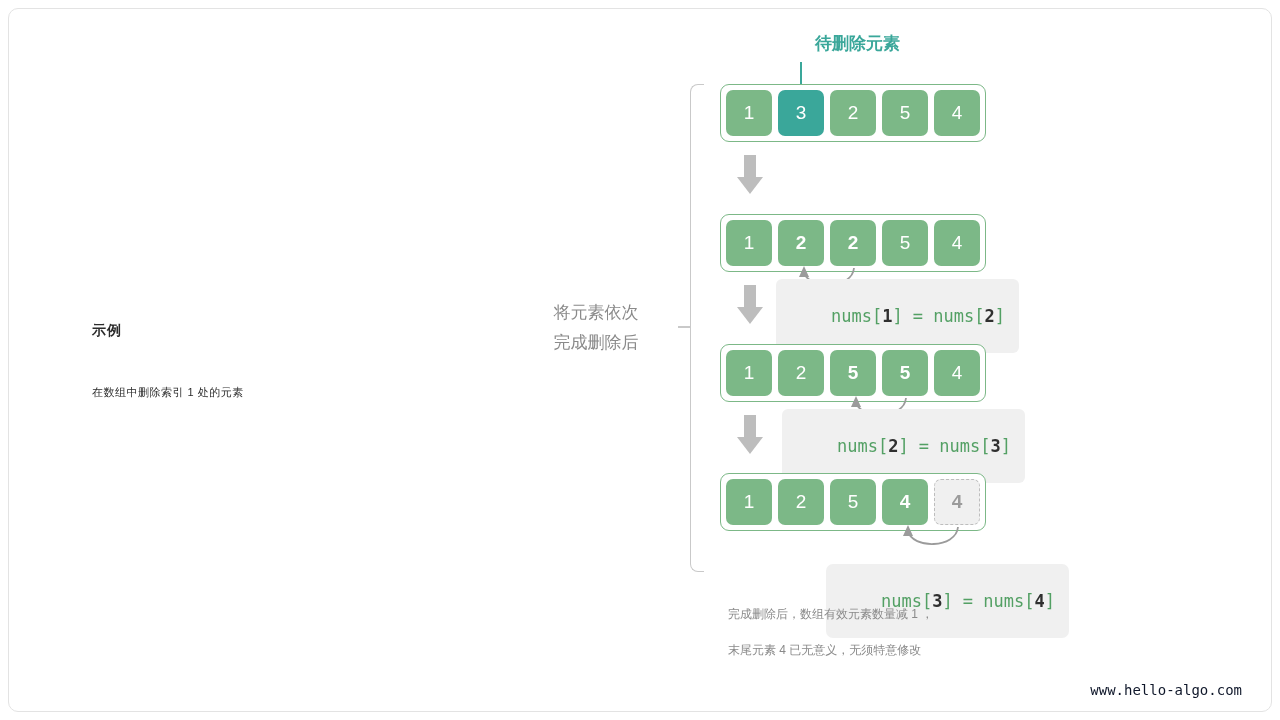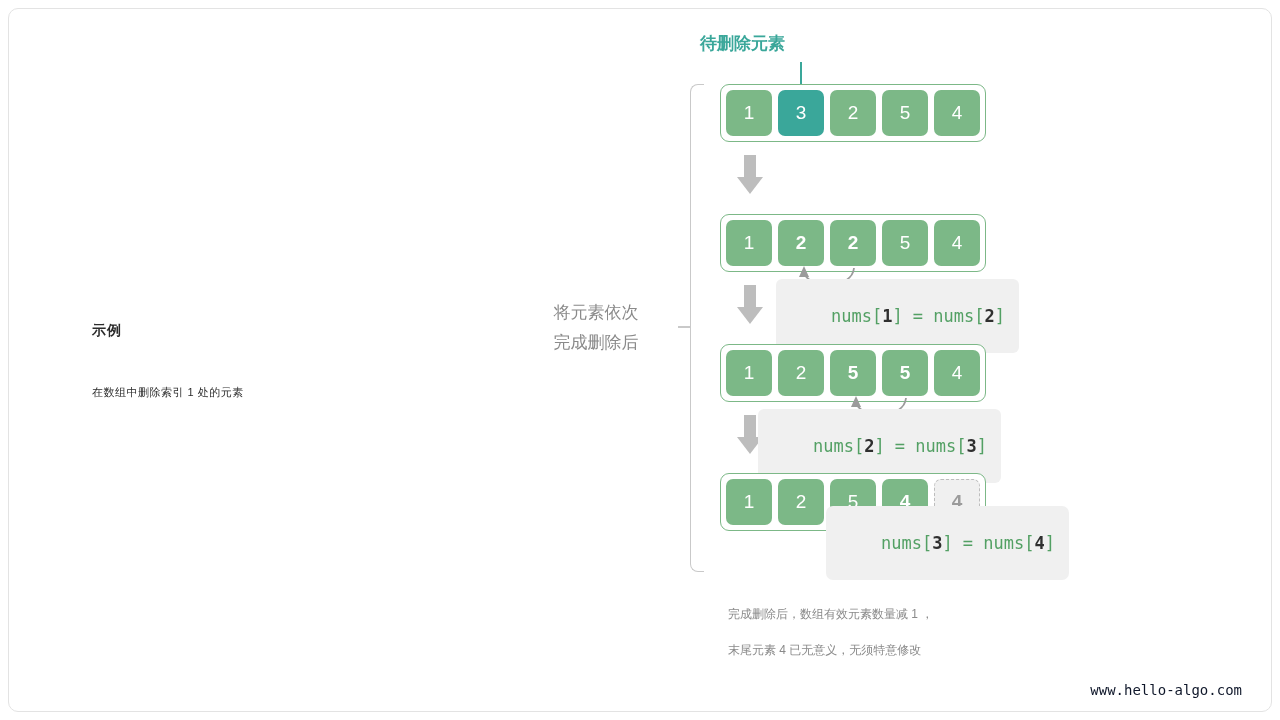--- a/index.html
+++ b/index.html
@@ -80,21 +80,21 @@
     color: #8a8a8a;
     line-height: 30px;
   }
 
   
   .top-label {
     position: absolute;
     left: 700px;
     top: 32px;
     width: 200px;
-    text-align: left;
+    text-align: right;
     font-size: 17px;
     font-weight: bold;
     color: #3aa79a;
   }
   .top-label-line {
     position: absolute;
     left: 800px;
     top: 62px;
     width: 1.6px;
     height: 22px;
@@ -271,38 +271,38 @@
   <svg class="curve" style="left:838px; top:394px;" width="90" height="34">
     <path d="M 68 4 C 66 26, 22 26, 18 8" fill="none" stroke="#9b9b9b" stroke-width="1.8"></path>
     <polygon points="18,2 13,13 23,13" fill="#9b9b9b"></polygon>
   </svg>
 
   <div class="arrow-down" style="left:737px; top:415px;">
     <div class="stem"></div>
       <div class="head"></div>
   </div>
 
-  <div class="code-pill" style="left:758px; top:409px;">
+  <div class="code-pill" style="left:782px; top:409px;">
     <span class="g">nums[</span><span class="n">2</span><span class="g">] = nums[</span><span class="n">3</span><span class="g">]</span>
   </div>
 
   <div class="array" style="left:720px; top:473px;">
     <div class="cell">1</div>
     <div class="cell">2</div>
     <div class="cell">5</div>
     <div class="cell bold">4</div>
     <div class="cell ghost">4</div>
   </div>
 
   <svg class="curve" style="left:890px; top:523px;" width="90" height="34">
     <path d="M 68 4 C 66 26, 22 26, 18 8" fill="none" stroke="#9b9b9b" stroke-width="1.8"></path>
     <polygon points="18,2 13,13 23,13" fill="#9b9b9b"></polygon>
   </svg>
 
-  <div class="code-pill" style="left:826px; top:506px;border-radius:7px;">
+  <div class="code-pill" style="left:826px; top:564px;border-radius:7px;">
     <span class="g">nums[</span><span class="n">3</span><span class="g">] = nums[</span><span class="n">4</span><span class="g">]</span>
   </div>
 
   <div class="bottom-note">
     <div>完成删除后，数组有效元素数量减 1 ，</div>
     <div>末尾元素 4 已无意义，无须特意修改</div>
   </div>
 
   <div class="watermark">www.hello-algo.com</div>
 </div>

